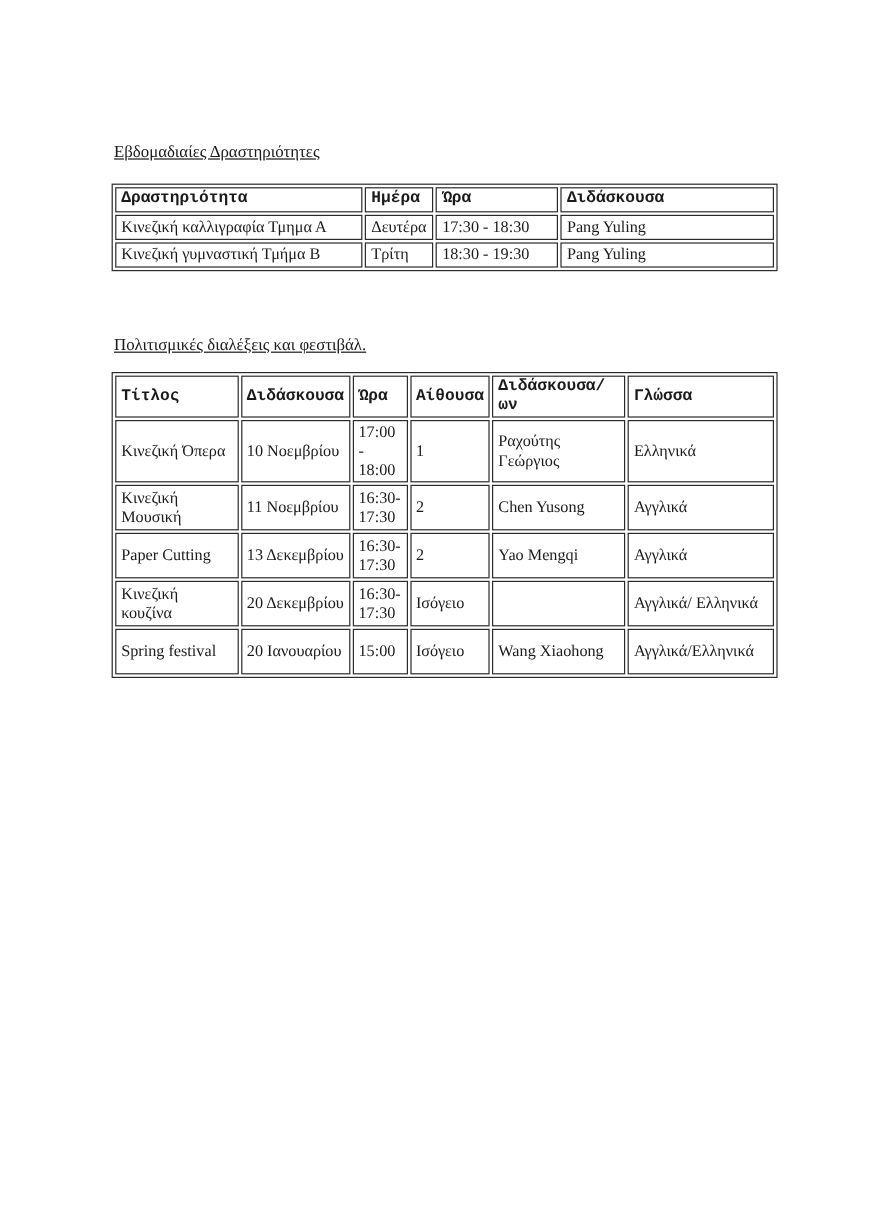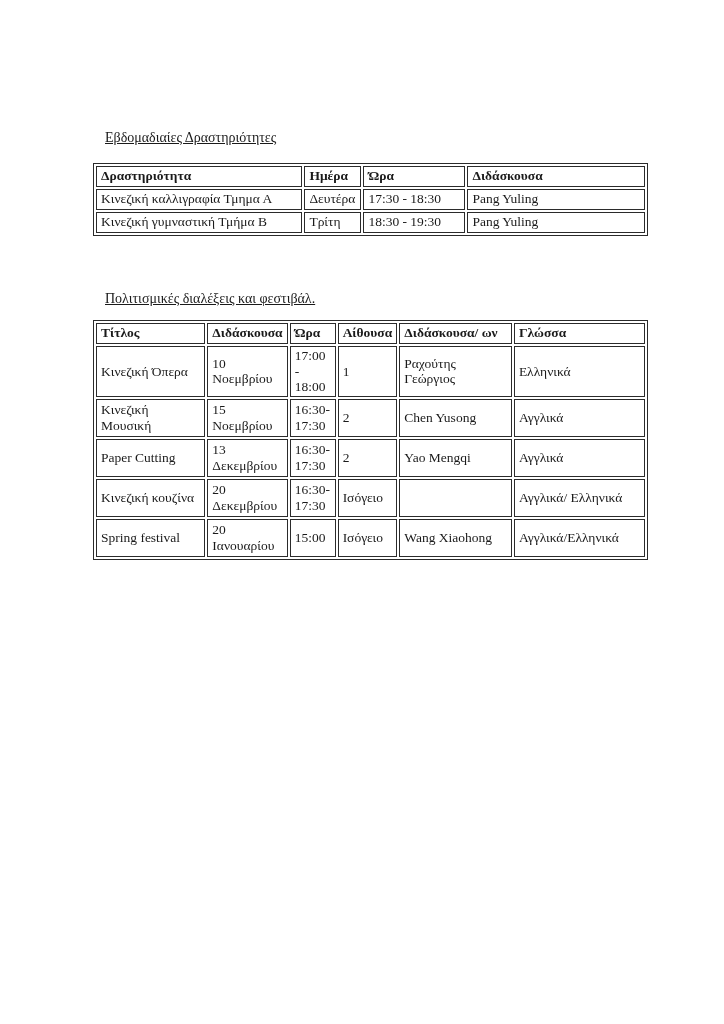--- a/index.html
+++ b/index.html
@@ -15,21 +15,21 @@
     font-family: "Liberation Serif", "DejaVu Serif", serif;
     color: #1a1a1a;
     box-sizing: border-box;
     padding: 118px 76px 0 93px;
     overflow: hidden;
   }
   .doc-heading {
     font-size: 14px;
     font-weight: normal;
     text-decoration: underline;
-    margin: 12px;
+    margin: 2px;
     line-height: 1.2;
   }
   .doc-heading.second {
     margin-top: 55px;
   }
   table.doc-table {
     border-collapse: separate;
     border-spacing: 2px;
     border: 1px solid #2b2b2b;
     margin-top: 16px;
@@ -45,20 +45,21 @@
     line-height: 1.18;
     padding: 1px 4px;
     text-align: left;
     vertical-align: middle;
     font-weight: normal;
     overflow: hidden;
     word-wrap: break-word;
   }
   table.doc-table th {
     font-weight: bold;
+    font-family: Liberation Mono, monospace;
   }
   table.doc-table tr {
     height: 21px;
   }
   table.second tbody tr {
     height: 38px;
   }
 </style>
 </head>
 <body>
@@ -123,21 +124,21 @@
         <tr>
           <td>Κινεζική Όπερα</td>
           <td>10 Νοεμβρίου</td>
           <td>17:00 - 18:00</td>
           <td>1</td>
           <td>Ραχούτης Γεώργιος</td>
           <td>Ελληνικά</td>
         </tr>
         <tr>
           <td>Κινεζική Μουσική</td>
-          <td>15 Νοεμβρίου</td>
+          <td>11 Νοεμβρίου</td>
           <td>16:30-17:30</td>
           <td>2</td>
           <td>Chen Yusong</td>
           <td>Αγγλικά</td>
         </tr>
         <tr>
           <td>Paper Cutting</td>
           <td>13 Δεκεμβρίου</td>
           <td>16:30-17:30</td>
           <td>2</td>

